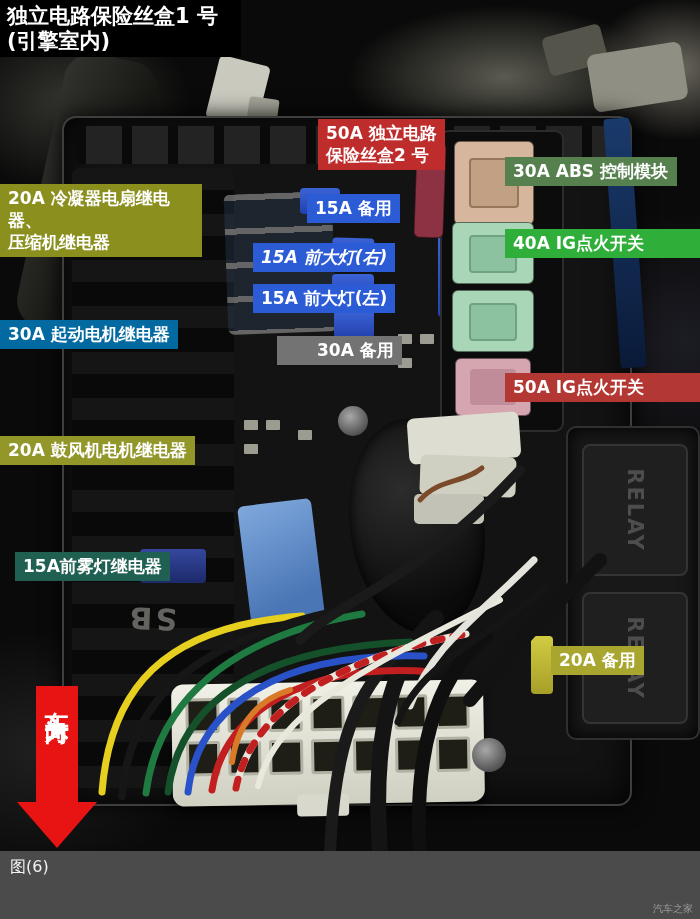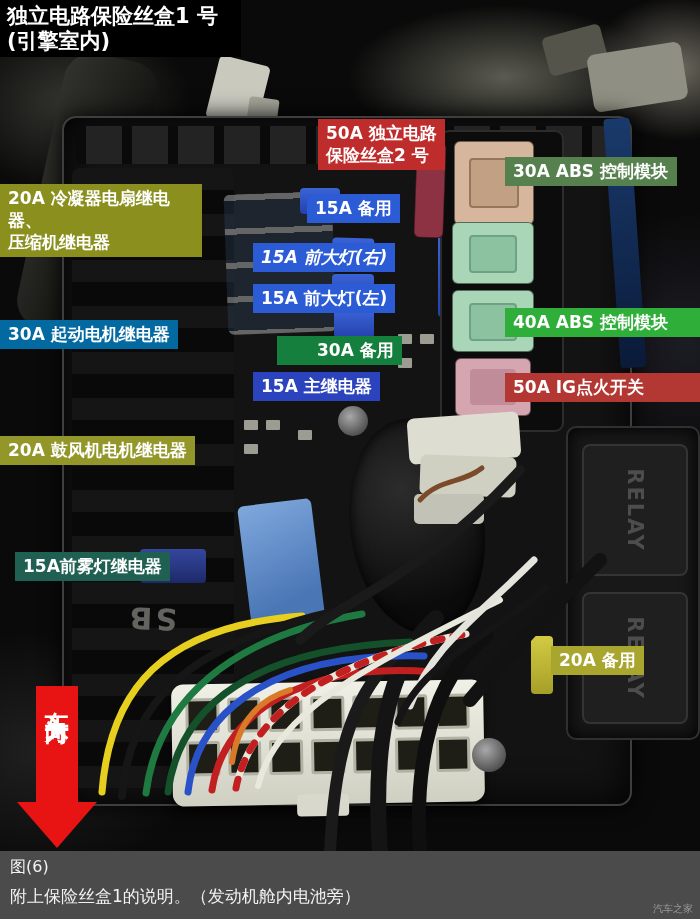--- a/index.html
+++ b/index.html
@@ -235,33 +235,31 @@
 压缩机继电器</div>
   <div class="lbl t-start" style="background: #0369a1;">30A 起动电机继电器</div>
   <div class="lbl t-blower" style="background: rgb(147, 151, 42);">20A 鼓风机电机继电器</div>
   <div class="lbl t-fog" style="background: rgb(32, 96, 82); margin-left: 7px;">15A前雾灯继电器</div>
 
   <div class="lbl t-fb2" style="background: rgb(191, 44, 44);">50A 独立电路
 保险丝盒2 号</div>
   <div class="lbl t-sp15" style="background: rgb(43, 92, 214);">15A 备用</div>
   <div class="lbl t-hlr" style="background: rgb(43, 92, 214); font-style: italic;">15A 前大灯(右)</div>
   <div class="lbl t-hll" style="background: rgb(43, 92, 214);">15A 前大灯(左)</div>
-  <div class="lbl t-sp30" style="background: #15803d; padding-left: 40px;">30A 备用</div>
-  <div class="lbl t-main" style="background: rgb(43, 67, 189);">15A 主继电器</div>
+  <div class="lbl t-sp30" style="background: #737373; padding-left: 40px;">30A 备用</div>
 
   <div class="lbl t-abs30" style="background: rgb(87, 128, 79);">30A ABS 控制模块</div>
-  <div class="lbl t-abs40" style="background: rgb(47, 174, 57);">40A ABS 控制模块</div>
+  <div class="lbl t-ig40" style="background: rgb(47, 174, 57);">40A IG点火开关</div>
   <div class="lbl t-ig50" style="background: rgb(179, 55, 50);">50A IG点火开关</div>
   <div class="lbl t-sp20" style="background: rgb(168, 166, 46); text-align: center;">20A 备用</div>
 
   <div class="arrow">
     <div class="shaft" style="background: rgb(232, 20, 20);"></div>
     <div class="head" style="border-top-color: rgb(232, 20, 20);"></div>
     <div class="vtxt">车头方向</div>
   </div>
 
   <div class="caption">
     <div class="cap-fig">图(6)</div>
-    <div class="cap-txt">附上保险丝盒1的说明。（发动机舱内电池旁）</div>
     <div class="watermark">汽车之家</div>
   </div>
 
 </div>
 
 </body></html>

